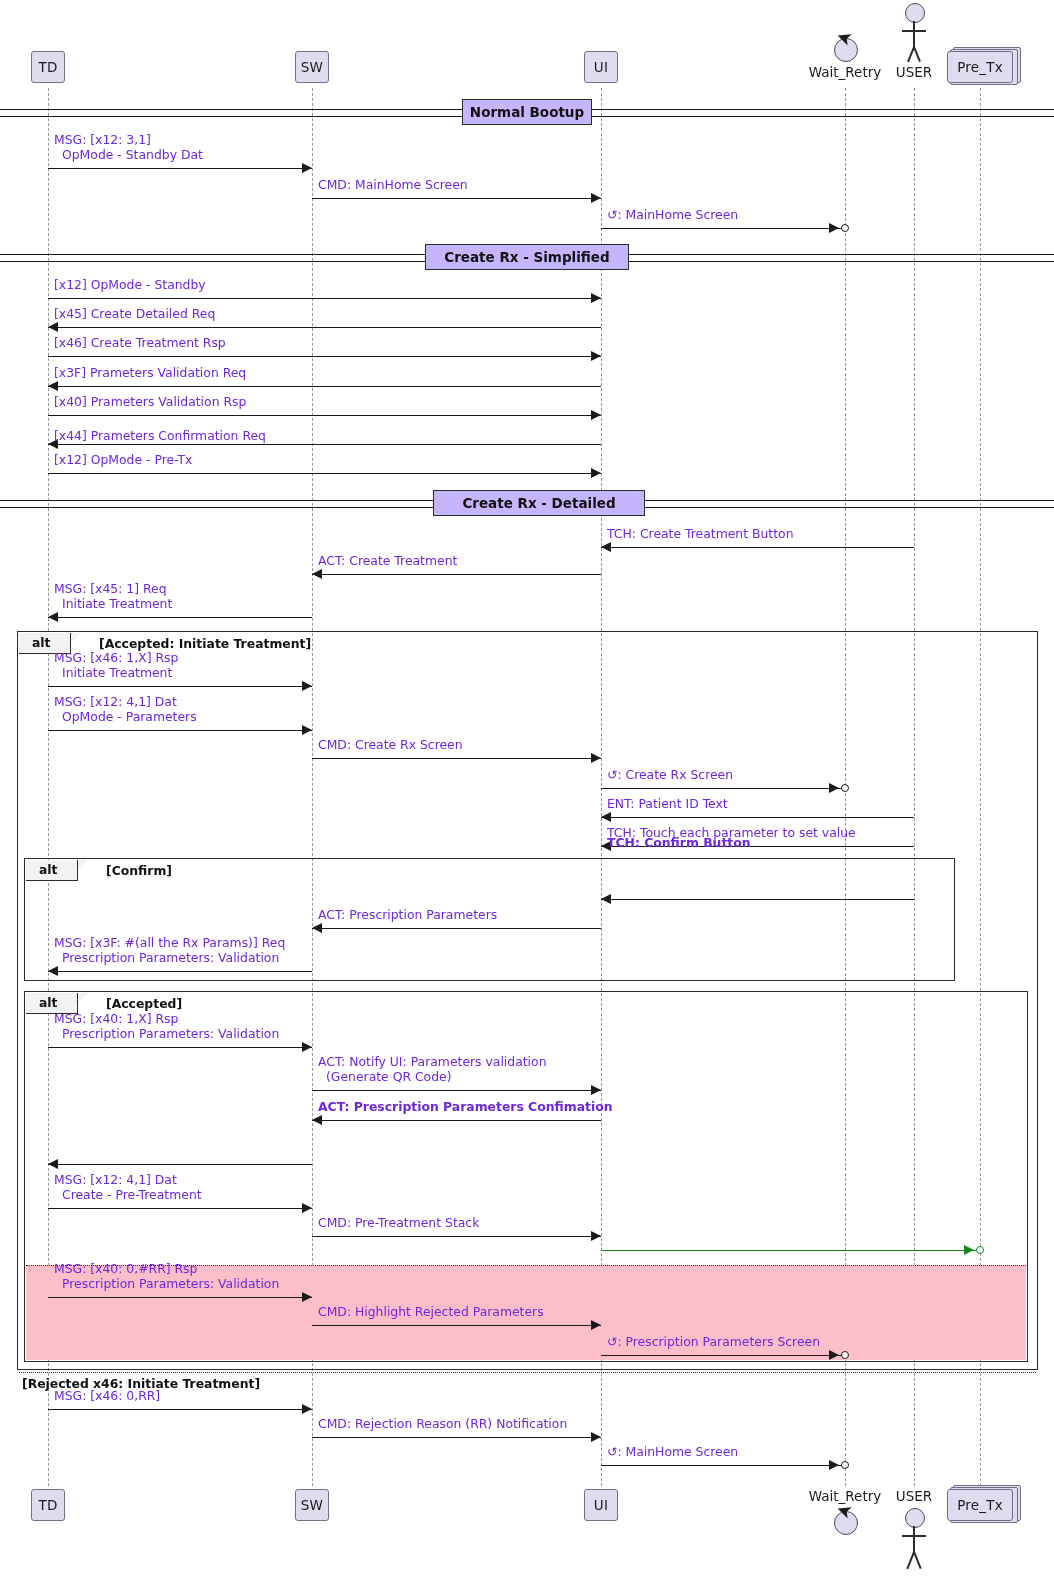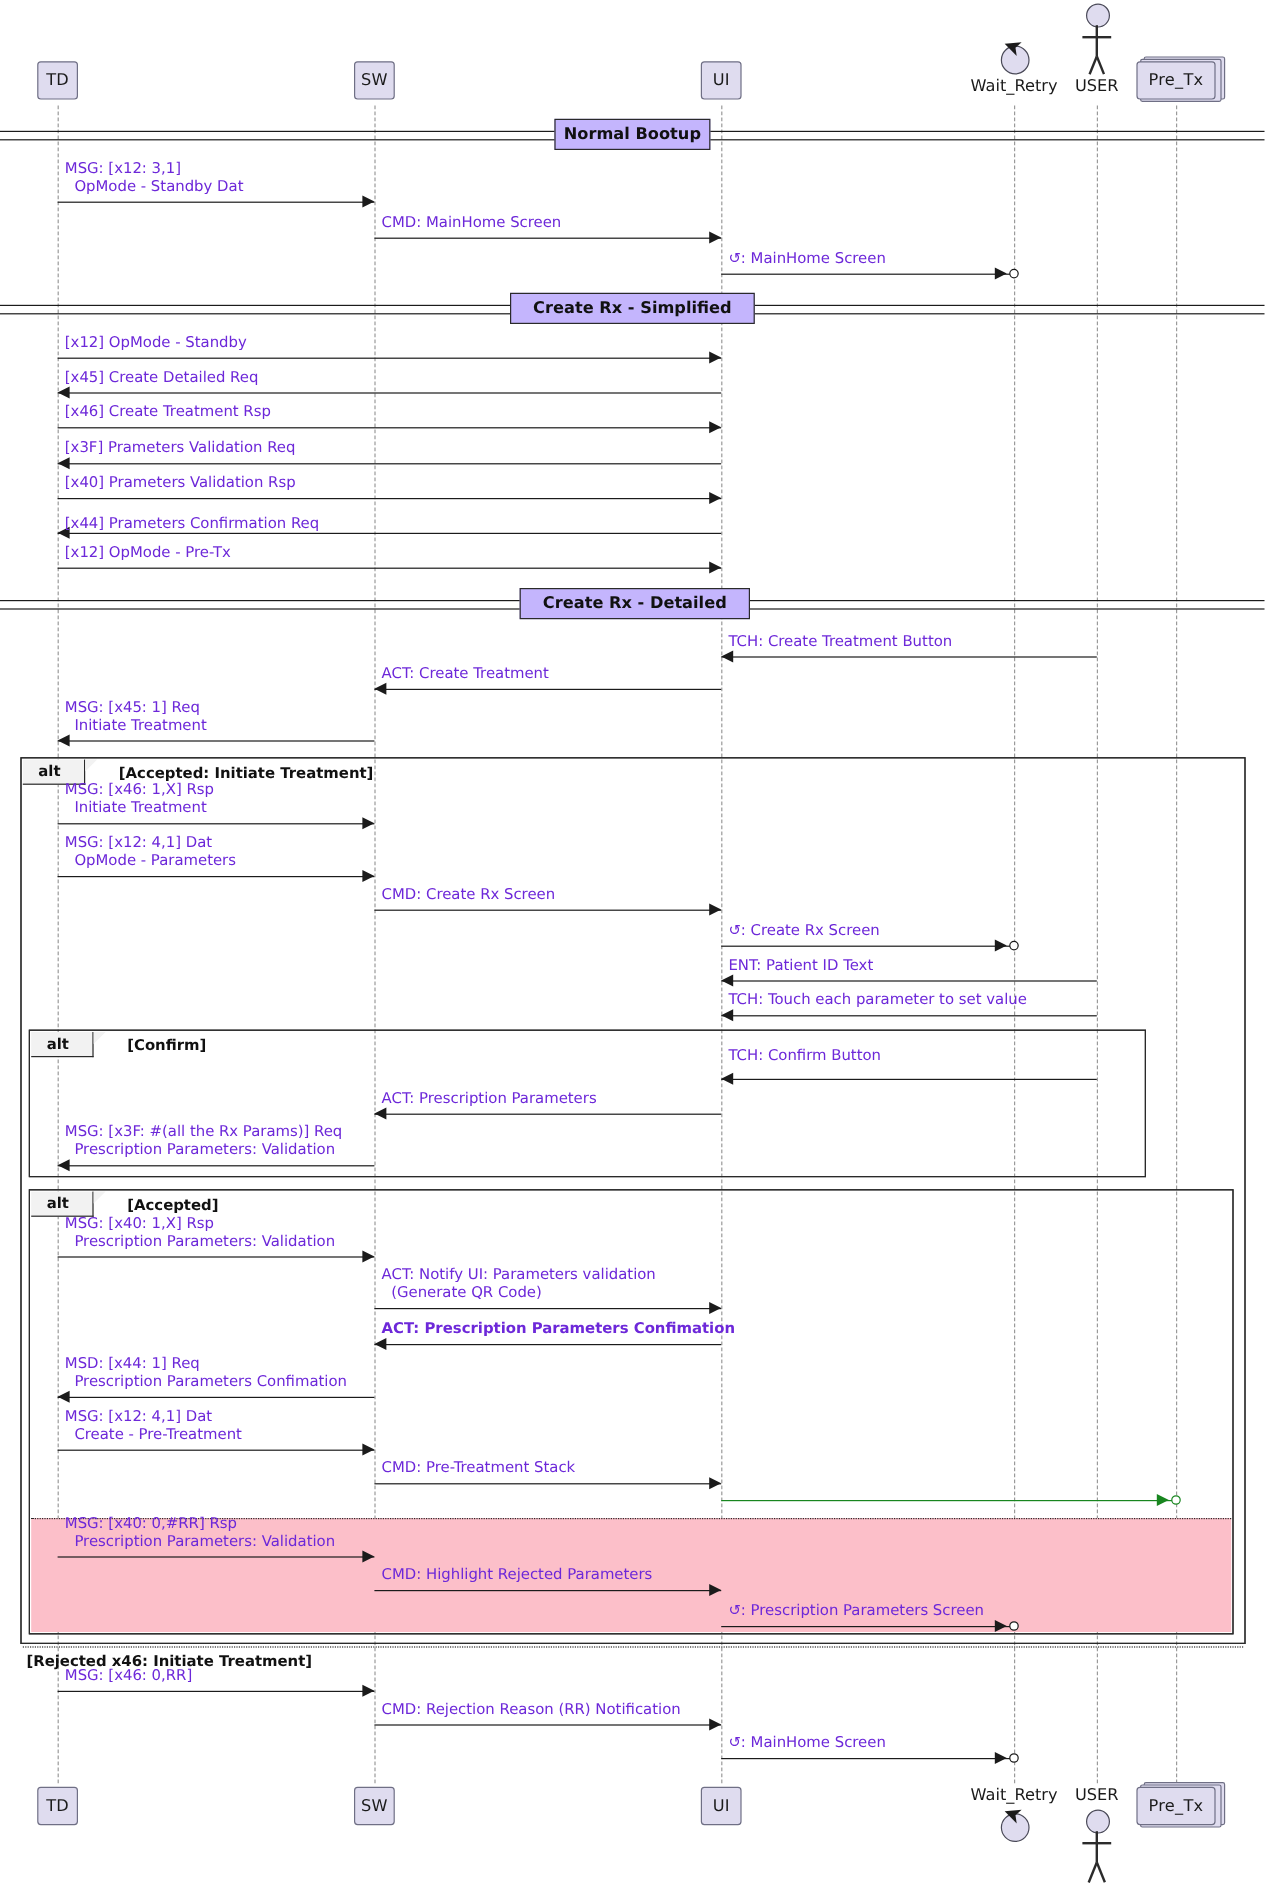--- a/index.html
+++ b/index.html
@@ -109,21 +109,21 @@
     <div class="elsebar" style="left: 18.9px; top: 1372px; width: 1017.2px;"></div>
     <div class="altcond" style="left: 22px; top: 1376px; z-index: 3;">[Rejected x46: Initiate Treatment]</div>
     <div class="frame" style="left: 17px; top: 631px; width: 1021px; height: 739px; z-index: 4; background: transparent;"></div>
     <div class="frame" style="left: 24px; top: 858px; width: 931px; height: 123px; z-index: 4; background: transparent;"></div>
     <div class="frame" style="left: 24px; top: 991px; width: 1004px; height: 371px; z-index: 4; background: transparent;"></div>
     <div class="divider" style="top: 109px; z-index: 6;"></div>
     <div class="divtitle" style="left: 462.05px; top: 99px; width: 129.9px; z-index: 7;">Normal Bootup</div>
     <div class="divider" style="top: 254px; z-index: 6;"></div>
     <div class="divtitle" style="left: 424.7px; top: 244px; width: 204.6px; z-index: 7;">Create Rx - Simplified</div>
     <div class="divider" style="top: 500px; z-index: 6;"></div>
-    <div class="divtitle" style="left: 433px; top: 490px; width: 192px; z-index: 7;">Create Rx - Detailed</div>
+    <div class="divtitle" style="left: 433px; top: 490px; width: 212px; z-index: 7;">Create Rx - Detailed</div>
     <div class="msgline" style="left: 48px; top: 168px; width: 264px; z-index: 8;"></div>
     <div class="arrowR" style="left: 302px; top: 163px; z-index: 9;"></div>
     <div class="msglabel" style="left: 54px; top: 133px; z-index: 9;">
       <div>MSG: [x12: 3,1]</div>
       <div style="padding-left: 8px;">OpMode - Standby Dat</div>
     </div>
     <div class="msgline" style="left: 312px; top: 198px; width: 289px; z-index: 8;"></div>
     <div class="arrowR" style="left: 591px; top: 193px; z-index: 9;"></div>
     <div class="msglabel" style="left: 318px; top: 178px; z-index: 9;">
       <div>CMD: MainHome Screen</div>
@@ -213,21 +213,21 @@
     <div class="msglabel" style="left: 607px; top: 797px; z-index: 9;">
       <div>ENT: Patient ID Text</div>
     </div>
     <div class="msgline" style="left: 601px; top: 846px; width: 313px; z-index: 8;"></div>
     <div class="arrowL" style="left: 601px; top: 841px; z-index: 9;"></div>
     <div class="msglabel" style="left: 607px; top: 826px; z-index: 9;">
       <div>TCH: Touch each parameter to set value</div>
     </div>
     <div class="msgline" style="left: 601px; top: 899px; width: 313px; z-index: 8;"></div>
     <div class="arrowL" style="left: 601px; top: 894px; z-index: 9;"></div>
-    <div class="msglabel" style="left: 607px; top: 872px; z-index: 9;">
+    <div class="msglabel" style="left: 607px; top: 836px; z-index: 9; font-weight: bold;">
       <div>TCH: Confirm Button</div>
     </div>
     <div class="msgline" style="left: 312px; top: 928px; width: 289px; z-index: 8;"></div>
     <div class="arrowL" style="left: 312px; top: 923px; z-index: 9;"></div>
     <div class="msglabel" style="left: 318px; top: 908px; z-index: 9;">
       <div>ACT: Prescription Parameters</div>
     </div>
     <div class="msgline" style="left: 48px; top: 971px; width: 264px; z-index: 8;"></div>
     <div class="arrowL" style="left: 48px; top: 966px; z-index: 9;"></div>
     <div class="msglabel" style="left: 54px; top: 936px; z-index: 9;">
@@ -246,24 +246,20 @@
       <div>ACT: Notify UI: Parameters validation</div>
       <div style="padding-left: 8px;">(Generate QR Code)</div>
     </div>
     <div class="msgline" style="left: 312px; top: 1120px; width: 289px; z-index: 8;"></div>
     <div class="arrowL" style="left: 312px; top: 1115px; z-index: 9;"></div>
     <div class="msglabel" style="left: 318px; top: 1100px; z-index: 9; font-weight: bold;">
       <div>ACT: Prescription Parameters Confimation</div>
     </div>
     <div class="msgline" style="left: 48px; top: 1164px; width: 264px; z-index: 8;"></div>
     <div class="arrowL" style="left: 48px; top: 1159px; z-index: 9;"></div>
-    <div class="msglabel" style="left: 54px; top: 1129px; z-index: 9;">
-      <div>MSD: [x44: 1] Req</div>
-      <div style="padding-left: 8px;">Prescription Parameters Confimation</div>
-    </div>
     <div class="msgline" style="left: 48px; top: 1208px; width: 264px; z-index: 8;"></div>
     <div class="arrowR" style="left: 302px; top: 1203px; z-index: 9;"></div>
     <div class="msglabel" style="left: 54px; top: 1173px; z-index: 9;">
       <div>MSG: [x12: 4,1] Dat</div>
       <div style="padding-left: 8px;">Create - Pre-Treatment</div>
     </div>
     <div class="msgline" style="left: 312px; top: 1236px; width: 289px; z-index: 8;"></div>
     <div class="arrowR" style="left: 591px; top: 1231px; z-index: 9;"></div>
     <div class="msglabel" style="left: 318px; top: 1216px; z-index: 9;">
       <div>CMD: Pre-Treatment Stack</div>

